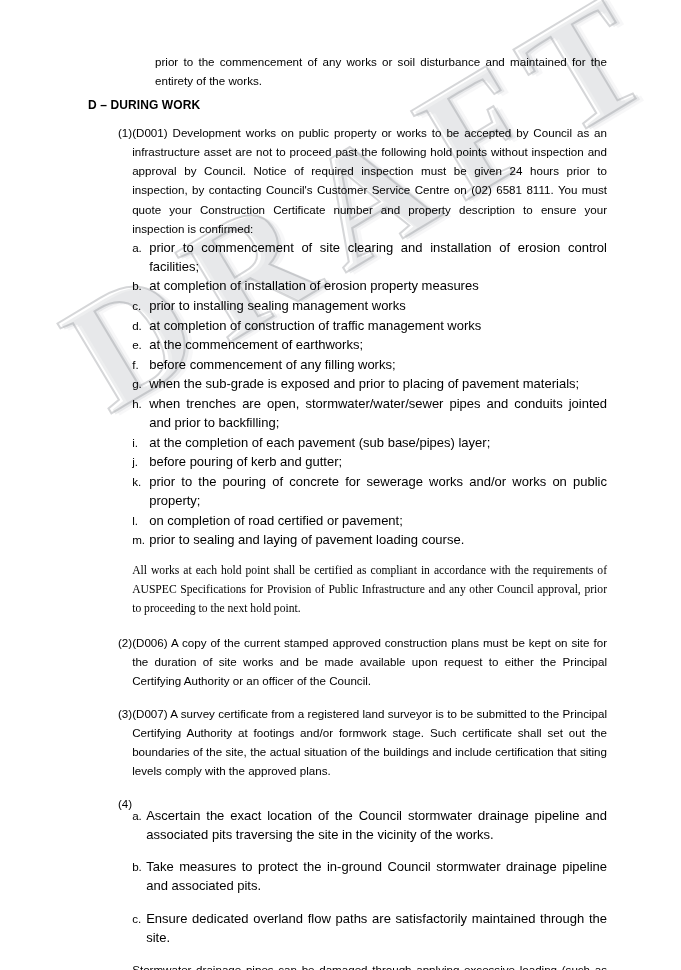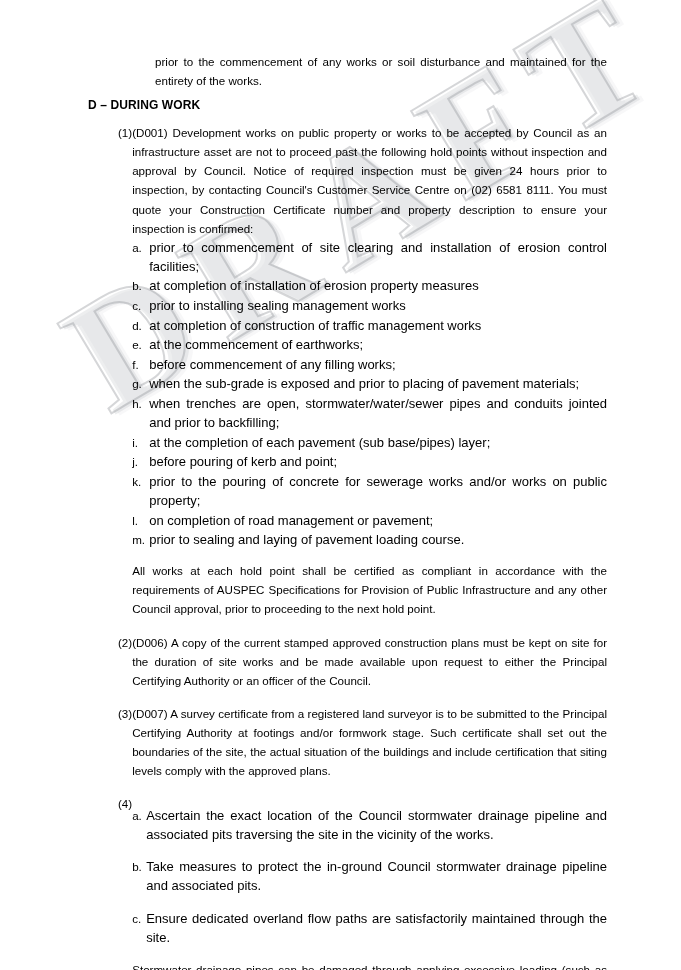--- a/index.html
+++ b/index.html
@@ -139,20 +139,21 @@
   }
   ul.alpha-list.spaced > li {
     margin-bottom: 13px;
   }
   ul.alpha-list.spaced > li .marker {
     flex: 0 0 14px;
   }
 
   .follow-para {
     margin-top: 12px;
+    font-family: Liberation Serif, serif;
   }
   .trailing-para {
     margin-top: 13px;
   }
 </style>
 </head>
 <body>
 
 <div id="watermark-layer">
   <div class="wm-text">DRAFT</div>
@@ -202,29 +203,29 @@
           <li>
             <span class="marker">h.</span>
             <span class="item-text">when trenches are open, stormwater/water/sewer pipes and conduits jointed and prior to backfilling;</span>
           </li>
           <li>
             <span class="marker">i.</span>
             <span class="item-text">at the completion of each pavement (sub base/pipes) layer;</span>
           </li>
           <li>
             <span class="marker">j.</span>
-            <span class="item-text">before pouring of kerb and point;</span>
+            <span class="item-text">before pouring of kerb and gutter;</span>
           </li>
           <li>
             <span class="marker">k.</span>
             <span class="item-text">prior to the pouring of concrete for sewerage works and/or works on public property;</span>
           </li>
           <li>
             <span class="marker">l.</span>
-            <span class="item-text">on completion of road management or pavement;</span>
+            <span class="item-text">on completion of road certified or pavement;</span>
           </li>
           <li>
             <span class="marker">m.</span>
             <span class="item-text">prior to sealing and laying of pavement loading course.</span>
           </li>
         </ul>
 
         <p class="para follow-para">All works at each hold point shall be certified as compliant in accordance with the requirements of AUSPEC Specifications for Provision of Public Infrastructure and any other Council approval, prior to proceeding to the next hold point.</p>
       </div>
     </div>

